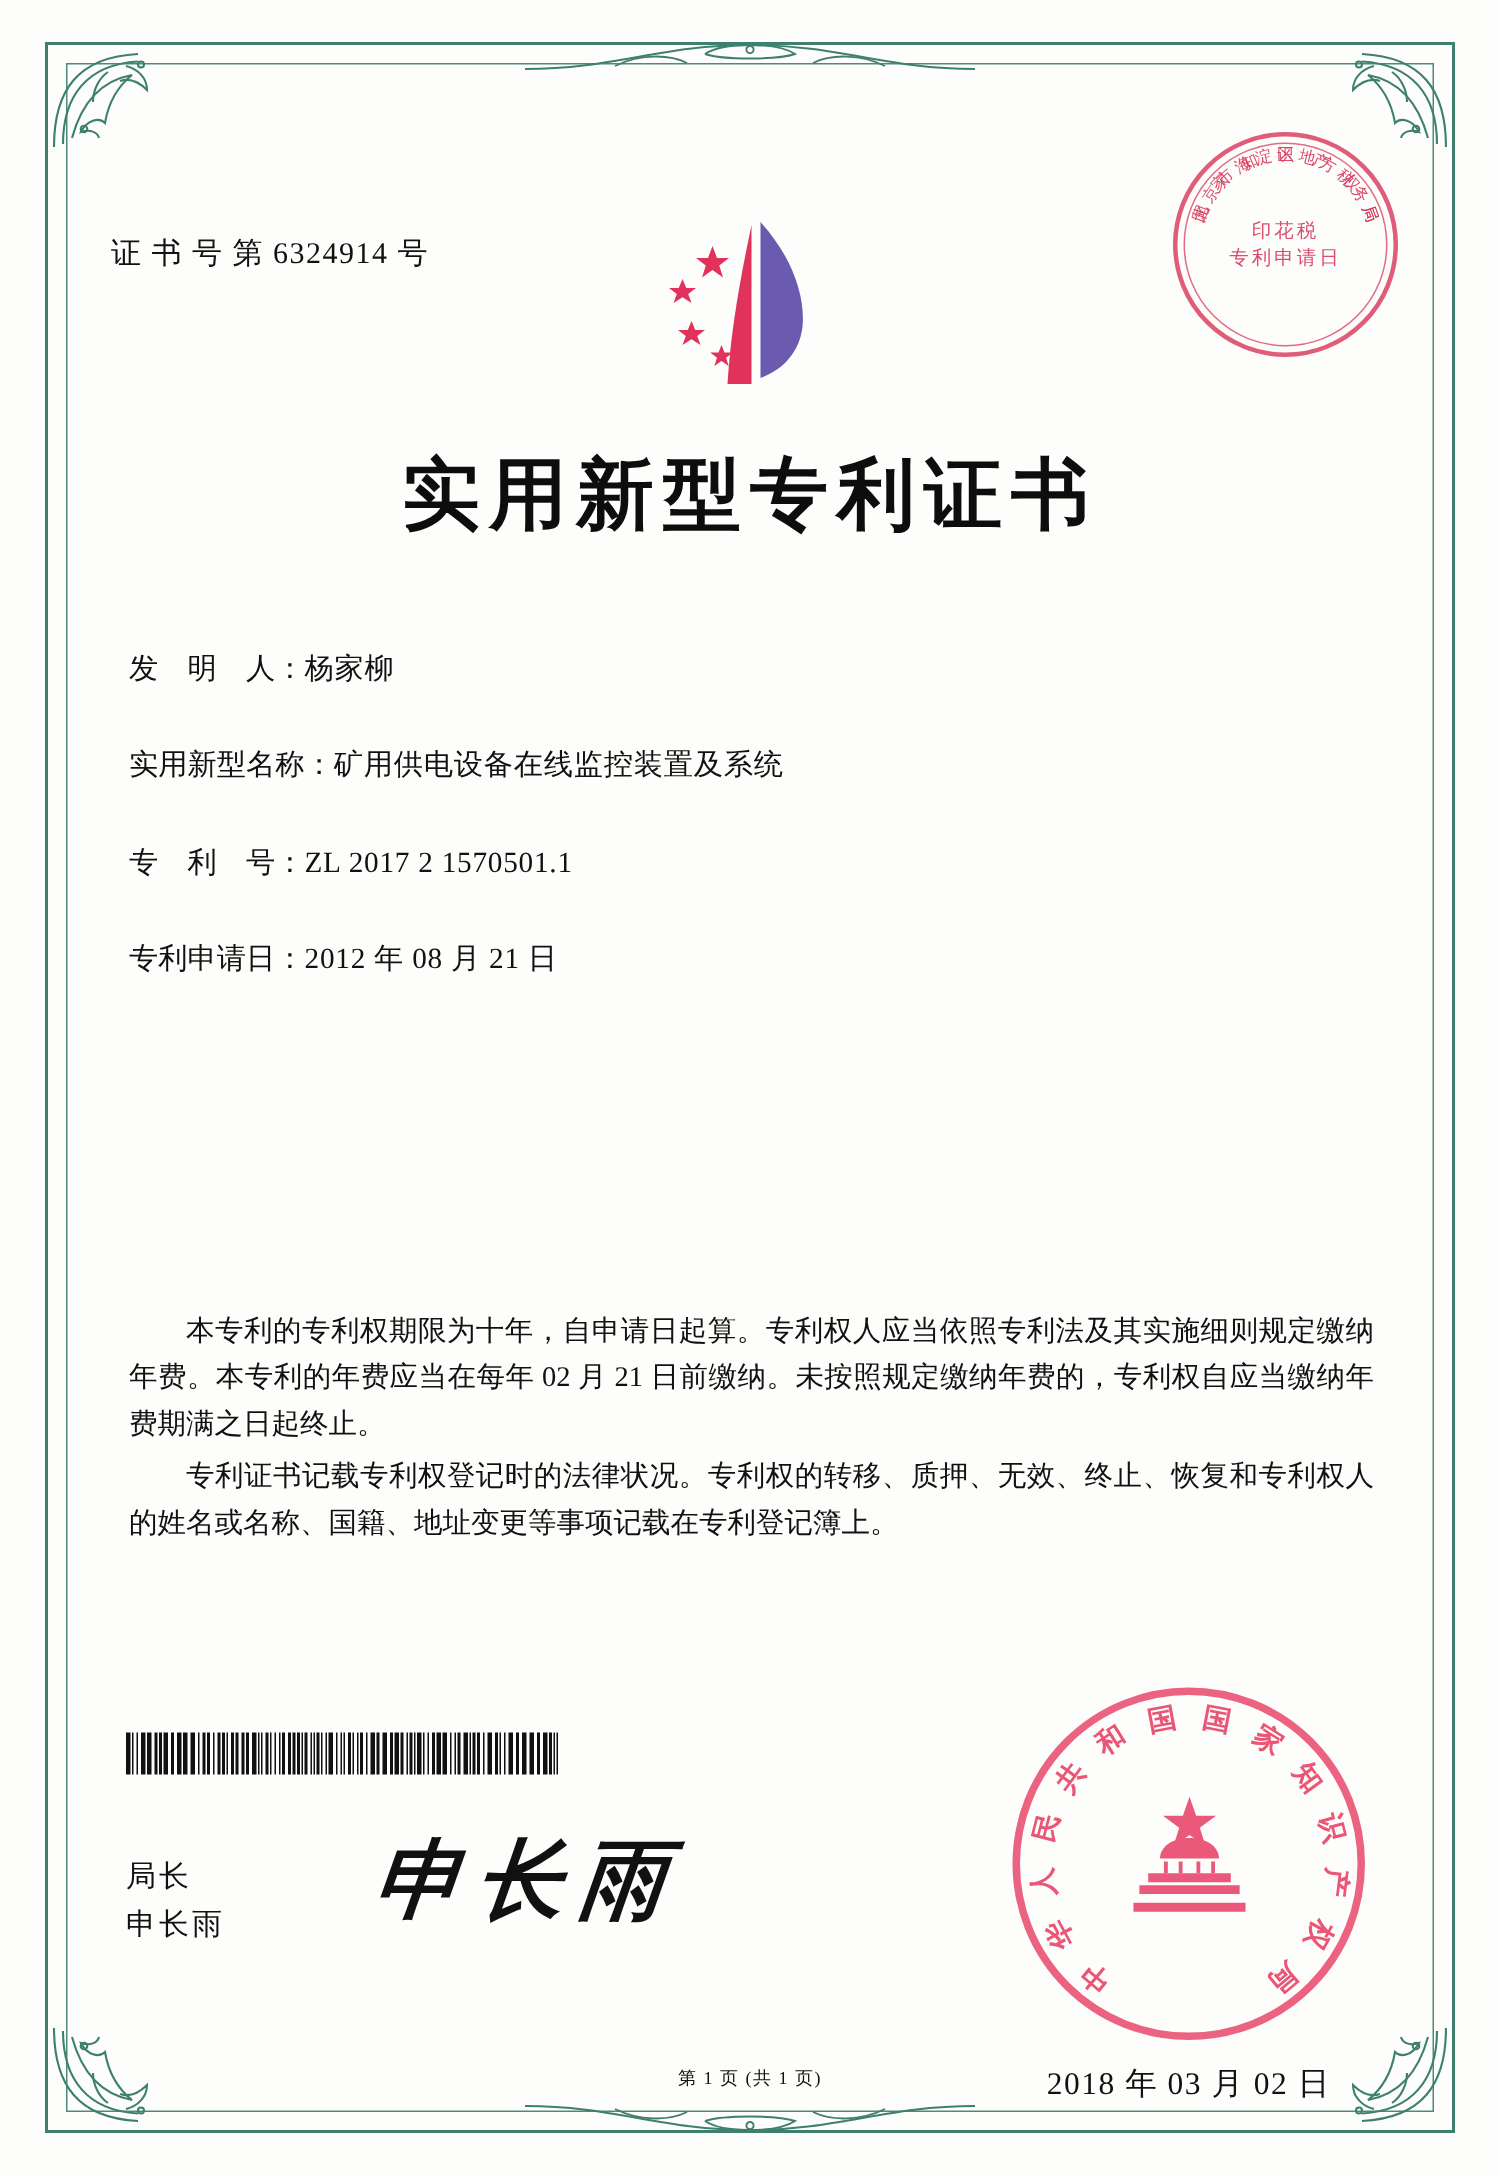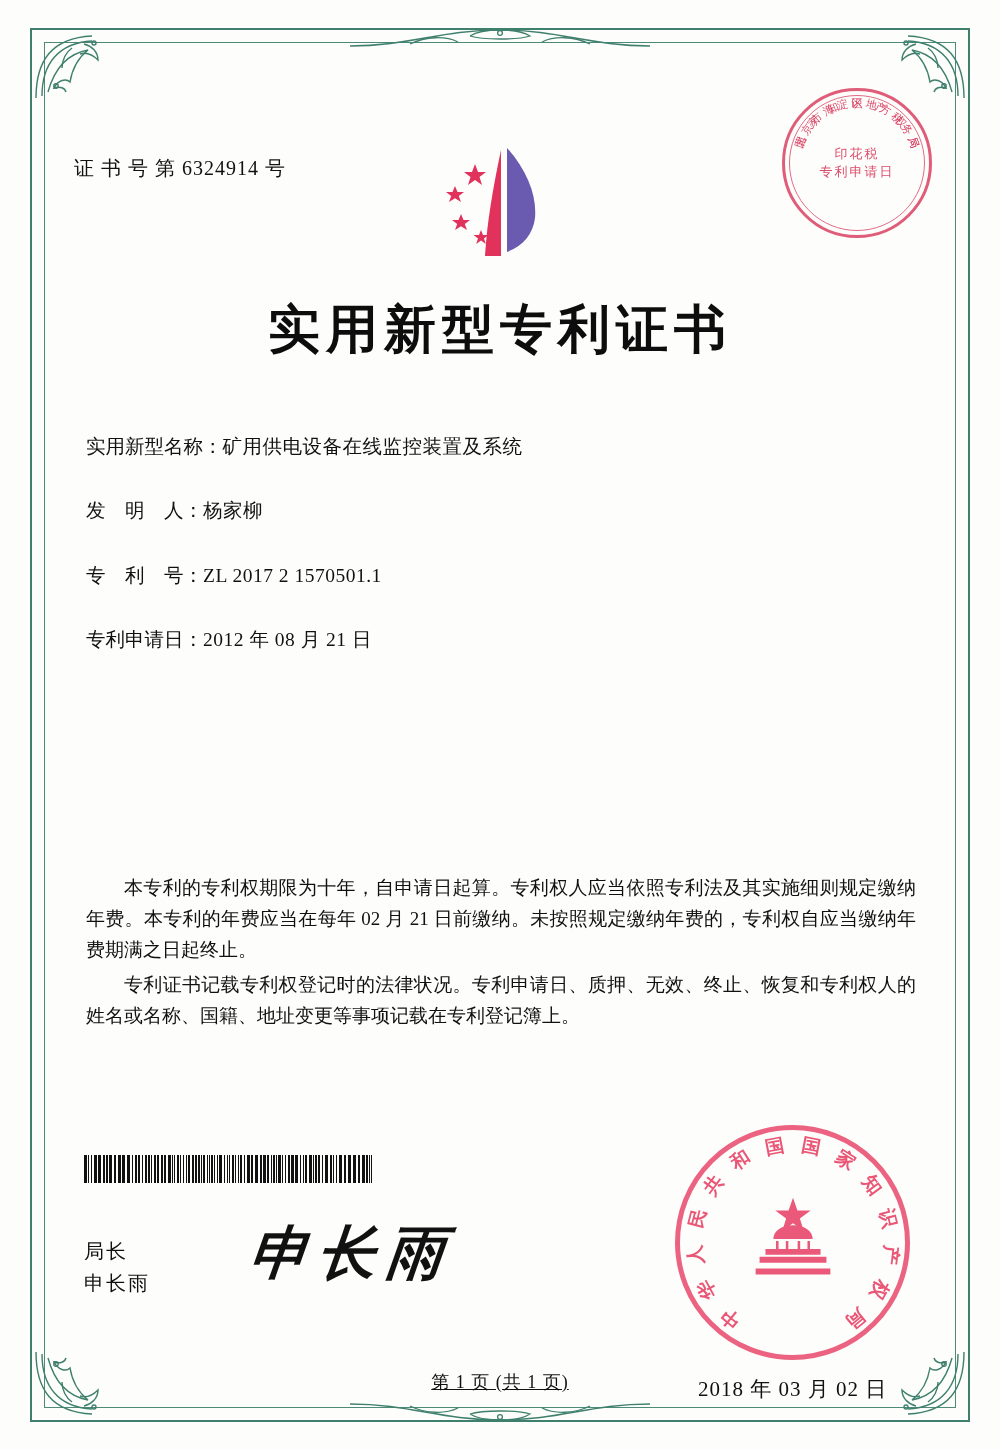--- a/index.html
+++ b/index.html
@@ -260,23 +260,22 @@
     font-size: 21px;
     letter-spacing: 1px;
     color: #111;
   }
 
   .page-footer {
     position: absolute;
     left: 0; right: 0;
     bottom: -4px;
     text-align: center;
-    font-size: 18px;
+    font-size: 12px;
     letter-spacing: 1px;
-    text-decoration: underline;
   }
 </style>
 </head>
 <body>
 
 <div class="page">
 
   <div class="border-outer"></div>
   <div class="border-inner"></div>
 
@@ -388,29 +387,29 @@
         </div>
       <div class="center-lines">
         <div>印花税</div>
         <div>专利申请日</div>
       </div>
     </div>
 
     <div class="main-title">实用新型专利证书</div>
 
     <div class="fields" id="fields">
+        <div class="field"><span class="lbl">发　明　人：</span><span class="val">杨家柳</span></div>
         <div class="field"><span class="lbl">实用新型名称：</span><span class="val">矿用供电设备在线监控装置及系统</span></div>
-        <div class="field"><span class="lbl">发　明　人：</span><span class="val">杨家柳</span></div>
         <div class="field"><span class="lbl">专　利　号：</span><span class="val">ZL 2017 2 1570501.1</span></div>
         <div class="field"><span class="lbl">专利申请日：</span><span class="val">2012 年 08 月 21 日</span></div>
       </div>
 
     <div class="paras" id="paras">
         <p>本专利的专利权期限为十年，自申请日起算。专利权人应当依照专利法及其实施细则规定缴纳年费。本专利的年费应当在每年 02 月 21 日前缴纳。未按照规定缴纳年费的，专利权自应当缴纳年费期满之日起终止。</p>
-        <p>专利证书记载专利权登记时的法律状况。专利申请日、质押、无效、终止、恢复和专利权人的姓名或名称、国籍、地址变更等事项记载在专利登记簿上。</p>
+        <p>专利证书记载专利权登记时的法律状况。专利权的转移、质押、无效、终止、恢复和专利权人的姓名或名称、国籍、地址变更等事项记载在专利登记簿上。</p>
       </div>
 
     <div class="barcode" id="barcode">
         <i style="width: 3px; margin-right: 1px;"></i>
         <i style="width: 1px; margin-right: 2px;"></i>
         <i style="width: 1px; margin-right: 2px;"></i>
         <i style="width: 3px; margin-right: 1px;"></i>
         <i style="width: 3px; margin-right: 2px;"></i>
         <i style="width: 2px; margin-right: 1px;"></i>
         <i style="width: 2px; margin-right: 1px;"></i>

